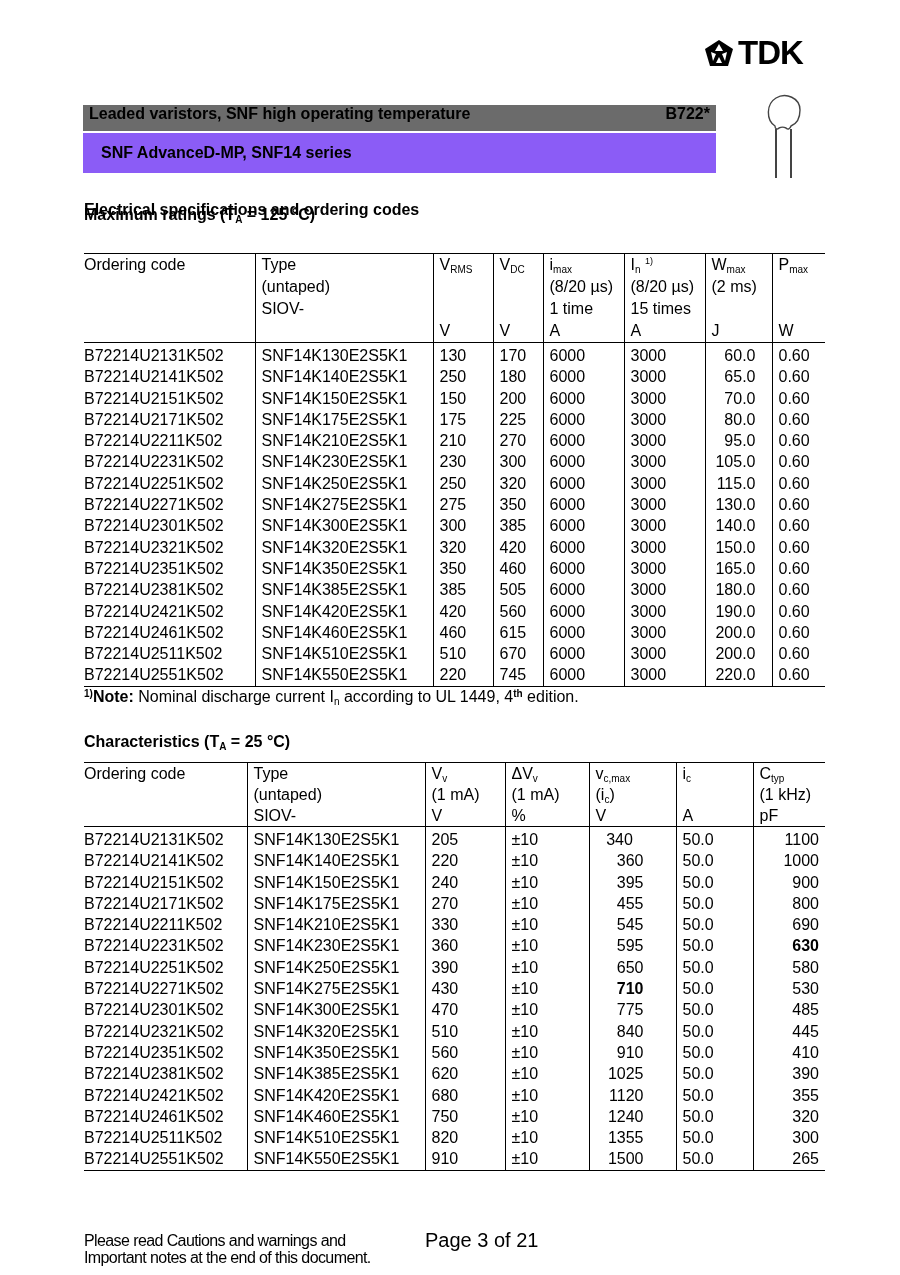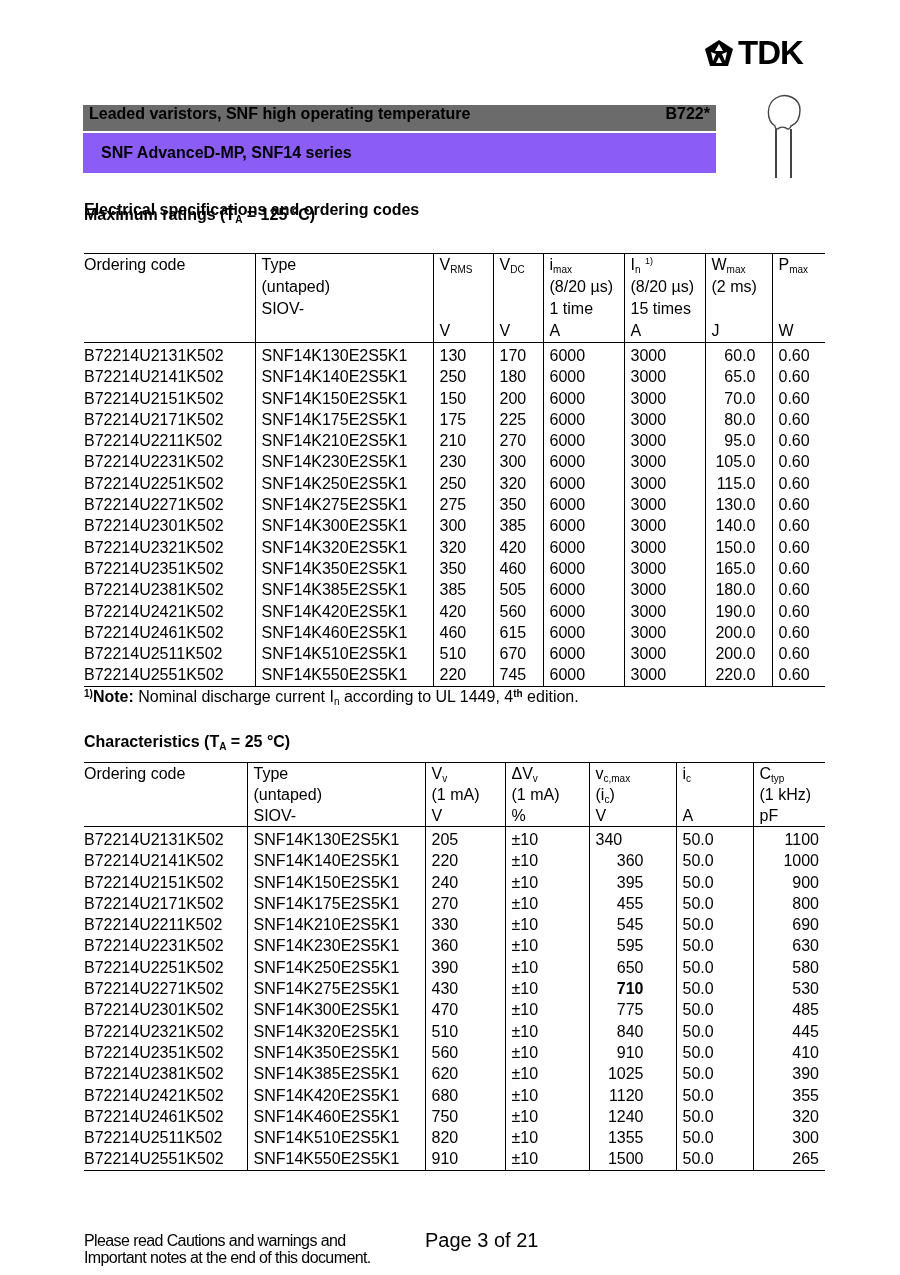--- a/index.html
+++ b/index.html
@@ -341,21 +341,21 @@
       <td class="vl">A</td>
       <td class="vl">pF</td>
     </tr>
   </thead>
   <tbody id="t2-body">
       <tr>
         <td class="">B72214U2131K502</td>
         <td class="vl">SNF14K130E2S5K1</td>
         <td class="vl">205</td>
         <td class="vl">±10</td>
-        <td class="vl vc" style="text-align: left; padding-right: 32px;">340</td>
+        <td class="vl vc" style="text-align: center; padding-right: 32px;">340</td>
         <td class="vl">50.0</td>
         <td class="vl r" style="padding-right: 6px;">1100</td>
       </tr>
       <tr>
         <td class="">B72214U2141K502</td>
         <td class="vl">SNF14K140E2S5K1</td>
         <td class="vl">220</td>
         <td class="vl">±10</td>
         <td class="vl vc" style="text-align: right; padding-right: 32px;">360</td>
         <td class="vl">50.0</td>
@@ -388,21 +388,21 @@
         <td class="vl">50.0</td>
         <td class="vl r" style="padding-right: 6px;">690</td>
       </tr>
       <tr>
         <td class="">B72214U2231K502</td>
         <td class="vl">SNF14K230E2S5K1</td>
         <td class="vl">360</td>
         <td class="vl">±10</td>
         <td class="vl vc" style="text-align: right; padding-right: 32px;">595</td>
         <td class="vl">50.0</td>
-        <td class="vl r" style="padding-right: 6px;">630</td>
+        <td class="vl r" style="padding-right: 6px; font-weight: bold;">630</td>
       </tr>
       <tr>
         <td class="">B72214U2251K502</td>
         <td class="vl">SNF14K250E2S5K1</td>
         <td class="vl">390</td>
         <td class="vl">±10</td>
         <td class="vl vc" style="text-align: right; padding-right: 32px;">650</td>
         <td class="vl">50.0</td>
         <td class="vl r" style="padding-right: 6px; margin-top: 16px;">580</td>
       </tr>

